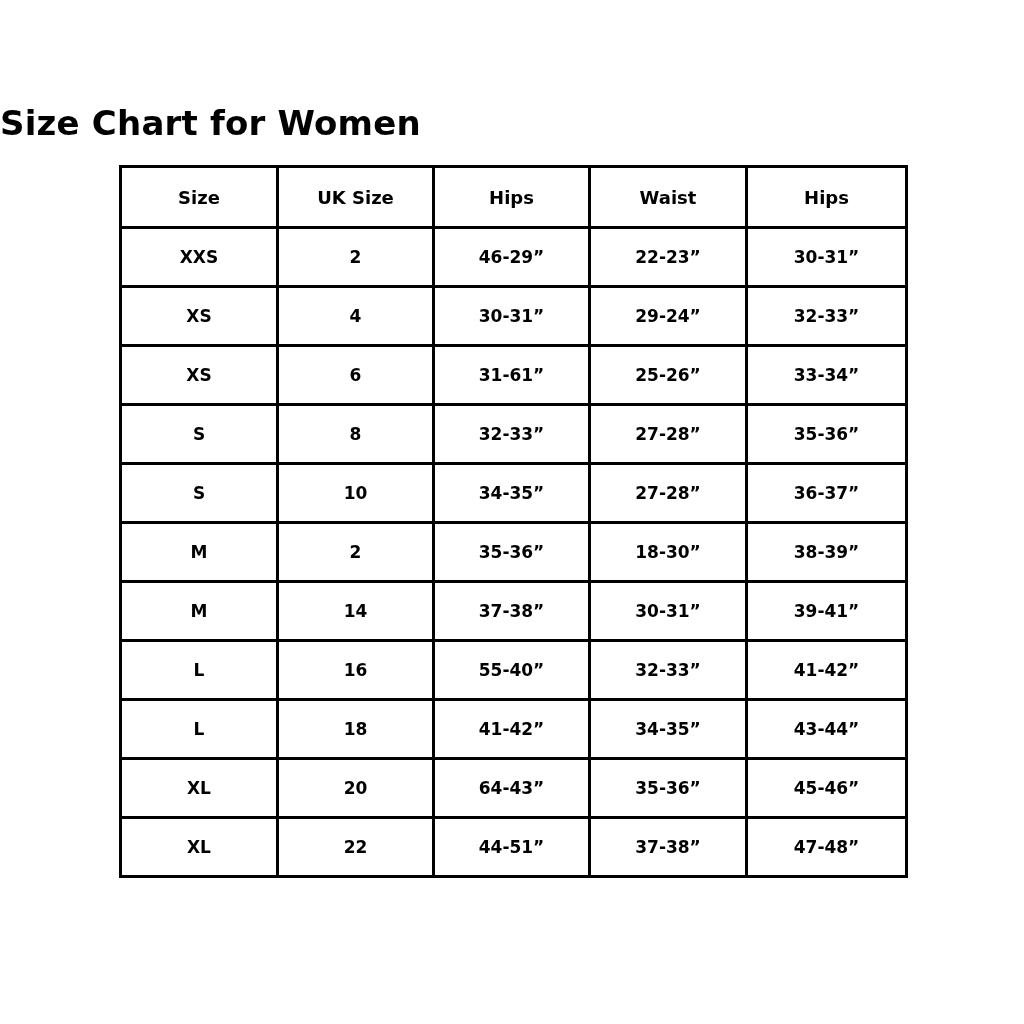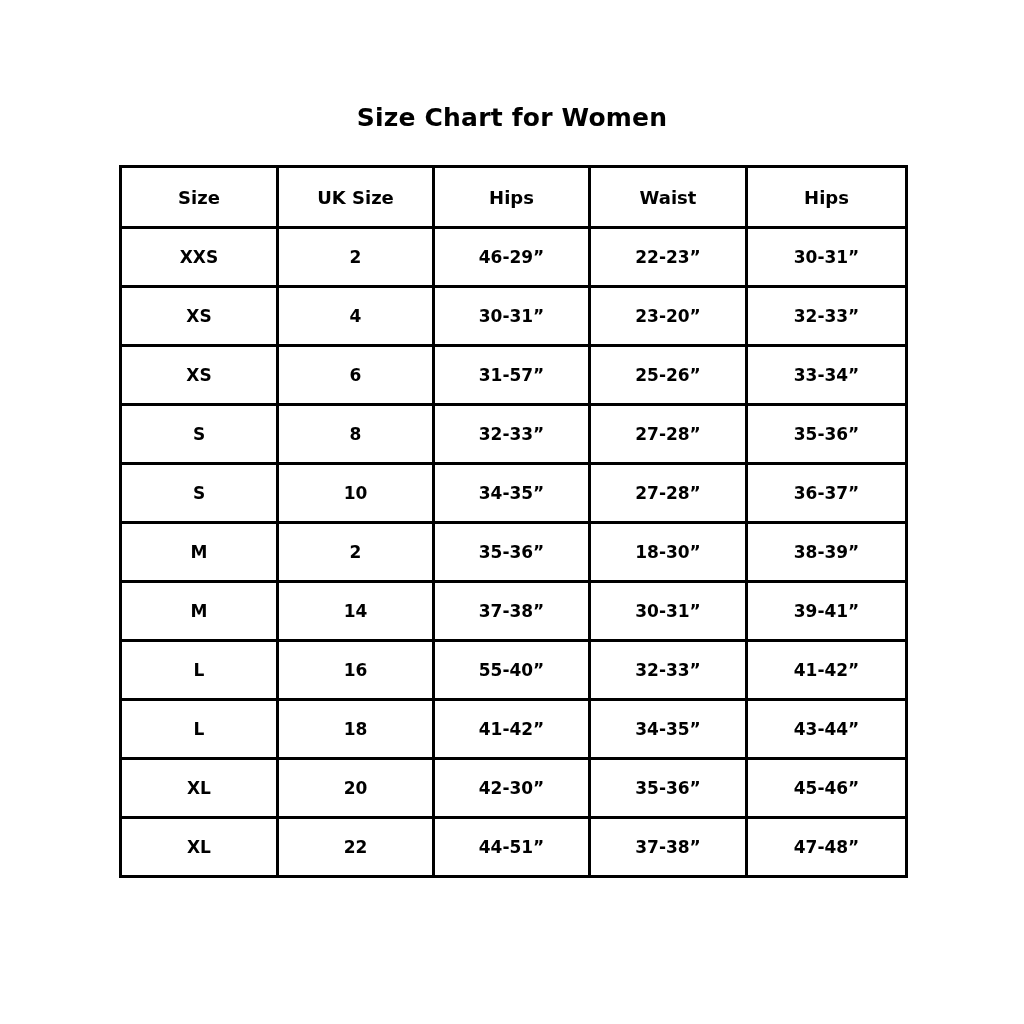--- a/index.html
+++ b/index.html
@@ -18,22 +18,21 @@
     width: 1024px;
     height: 1024px;
     position: relative;
     box-sizing: border-box;
   }
   .chart-title {
     position: absolute;
     top: 103px;
     left: 0;
     width: 1024px;
-    text-align: center;
-    font-size: 25px;
+    font-size: 34px;
     font-weight: bold;
     letter-spacing: 0.2px;
   }
   .table-wrap {
     position: absolute;
     top: 165px;
     left: 119px;
     width: 786px;
   }
   table.size-chart {
@@ -91,27 +90,27 @@
           <td>XXS</td>
           <td>2</td>
           <td>46-29”</td>
           <td>22-23”</td>
           <td>30-31”</td>
         </tr>
         <tr>
           <td>XS</td>
           <td>4</td>
           <td>30-31”</td>
-          <td>23-20”</td>
+          <td>29-24”</td>
           <td>32-33”</td>
         </tr>
         <tr>
           <td>XS</td>
           <td>6</td>
-          <td>31-57”</td>
+          <td>31-61”</td>
           <td>25-26”</td>
           <td>33-34”</td>
         </tr>
         <tr>
           <td>S</td>
           <td>8</td>
           <td>32-33”</td>
           <td>27-28”</td>
           <td>35-36”</td>
         </tr>
@@ -146,21 +145,21 @@
         <tr>
           <td>L</td>
           <td>18</td>
           <td>41-42”</td>
           <td>34-35”</td>
           <td>43-44”</td>
         </tr>
         <tr>
           <td>XL</td>
           <td>20</td>
-          <td>42-30”</td>
+          <td>64-43”</td>
           <td>35-36”</td>
           <td>45-46”</td>
         </tr>
         <tr>
           <td>XL</td>
           <td>22</td>
           <td>44-51”</td>
           <td>37-38”</td>
           <td>47-48”</td>
         </tr>

